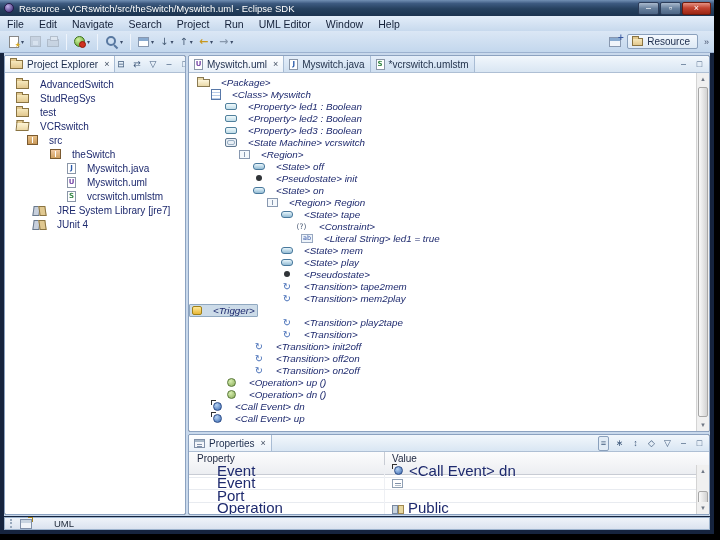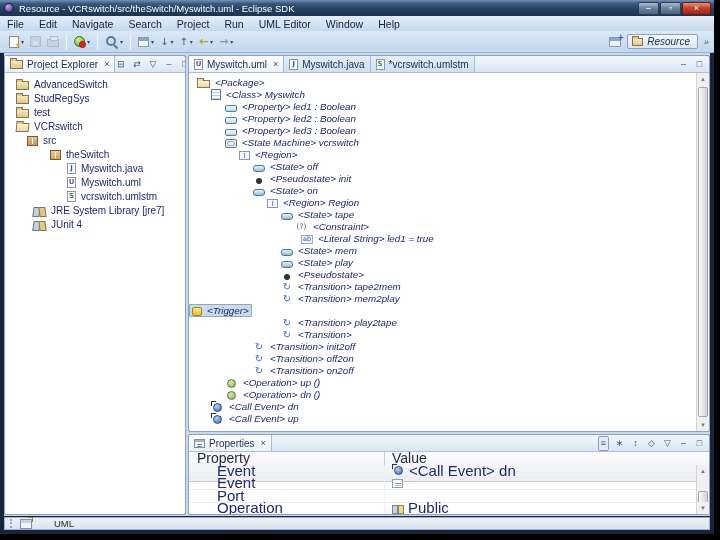--- a/index.html
+++ b/index.html
@@ -27,21 +27,21 @@
   .menu-item{cursor:default;}
 
   
   .toolbar{position:absolute;top:31px;left:0;right:0;height:22px;
     background:linear-gradient(#dbe7f5,#c3d7ed);border-bottom:1px solid #9cb2d0;
     display:flex;align-items:center;padding-left:6px;}
   .tbtn{height:18px;display:flex;align-items:center;padding:0 2px;background:none;border:none;margin:0 1px;}
   .tbtn.disabled{opacity:.4;}
   .dd{font-size:6px;color:#3c4c68;margin-left:2px;}
   .tsep{width:1px;height:16px;background:#9fb4cf;border-right:1px solid #eef4fc;margin:0 4px;flex:none;}
-  .persp{margin-left:auto;display:flex;align-items:center;gap:6px;padding-right:5px;font-style:italic;}
+  .persp{margin-left:auto;display:flex;align-items:center;gap:6px;padding-right:5px;}
   .persp-btn{display:flex;align-items:center;gap:4px;border:1px solid #8aa0bc;border-radius:2px;
     background:linear-gradient(#f4f8fd,#dde9f5);padding:1px 7px 1px 4px;font-size:10px;color:#1c2c4c;}
   .overflow-chevron{font-size:9px;color:#44506c;}
 
   
   .workspace{position:absolute;left:4px;top:53px;width:706px;height:463px;background:#c9d9ec;}
   .panel{position:absolute;background:#000000;border:1px solid #8ca2c0;border-radius:2px;overflow:hidden;}
   .panel-left{left:0;top:2px;width:182px;height:460px;}
   .panel-editor{left:184px;top:2px;width:522px;height:377px;}
   .panel-props{left:184px;top:381px;width:522px;height:81px;}
@@ -56,36 +56,36 @@
   .view-tools{margin-left:auto;display:flex;align-items:center;gap:5px;padding-right:4px;}
   .vicn{font-size:9px;color:#3e587a;line-height:13px;min-width:11px;text-align:center;}
   .vicn.pressed{border:1px solid #8aa0bc;background:#e2ecf6;border-radius:2px;}
 
   .content{position:absolute;left:0;top:17px;right:0;bottom:0;background:#fff;overflow:hidden;}
 
   
   .trow{display:flex;align-items:center;white-space:nowrap;color:#1e2a6e;}
   .etree{padding-top:3px;font-size:9.8px;font-style:italic;}
   .ptree{padding-top:4px;font-size:10px;}
-  .rowbox{display:inline-flex;align-items:flex-end;gap:5px;padding:0 2px;border:1px solid transparent;}
+  .rowbox{display:inline-flex;align-items:center;gap:11px;padding:0 2px;border:1px solid transparent;}
   .rowbox.selected{background:#ccdbe8;border:1px solid #90a8c0;border-radius:1px;}
   .tlabel{line-height:11px;}
 
   
   .vscroll{position:absolute;right:0;top:17px;bottom:0;width:13px;background:#f0f0f0;border-left:1px solid #d4d4d4;}
   .sarrow{height:12px;font-size:6px;color:#707885;text-align:center;line-height:12px;background:#f0f0f0;}
   .sarrow.down{position:absolute;bottom:0;left:0;right:0;}
   .sthumb{position:absolute;left:1px;right:1px;background:linear-gradient(90deg,#fafafa,#d2d2d2);
     border:1px solid #a6a6a6;border-radius:2px;}
   .ethumb{top:14px;height:330px;}
   .pthumb{top:26px;height:18px;}
 
   
-  .pt-head{display:flex;height:30px;background:linear-gradient(#fcfcfd,#eceef2);
-    border-bottom:1px solid #c8ccd4;font-size:14px;color:#222b44;}
+  .pt-head{display:flex;height:23px;background:linear-gradient(#fcfcfd,#eceef2);
+    border-bottom:1px solid #c8ccd4;font-size:10px;color:#222b44;}
   .pt-h1{width:196px;border-right:1px solid #c8ccd4;padding-left:8px;line-height:13px;}
   .pt-h2{flex:1;padding-left:7px;line-height:13px;}
   .pt-body{position:absolute;left:0;top:13px;right:13px;bottom:0;}
   .pt-row{display:flex;height:12.5px;border-bottom:1px solid #e8ebf0;font-size:15px;color:#1e2a6e;align-items:center;}
   .pt-c1{width:196px;padding-left:28px;border-right:1px solid #eef0f4;line-height:12px;}
   .pt-c2{flex:1;padding-left:7px;display:flex;align-items:center;gap:4px;line-height:12px;}
 
   
   .statusbar{position:absolute;left:4px;top:517px;width:706px;height:13px;
     background:linear-gradient(#eff3f9,#dbe3ef);border:1px solid #9cb2cc;

